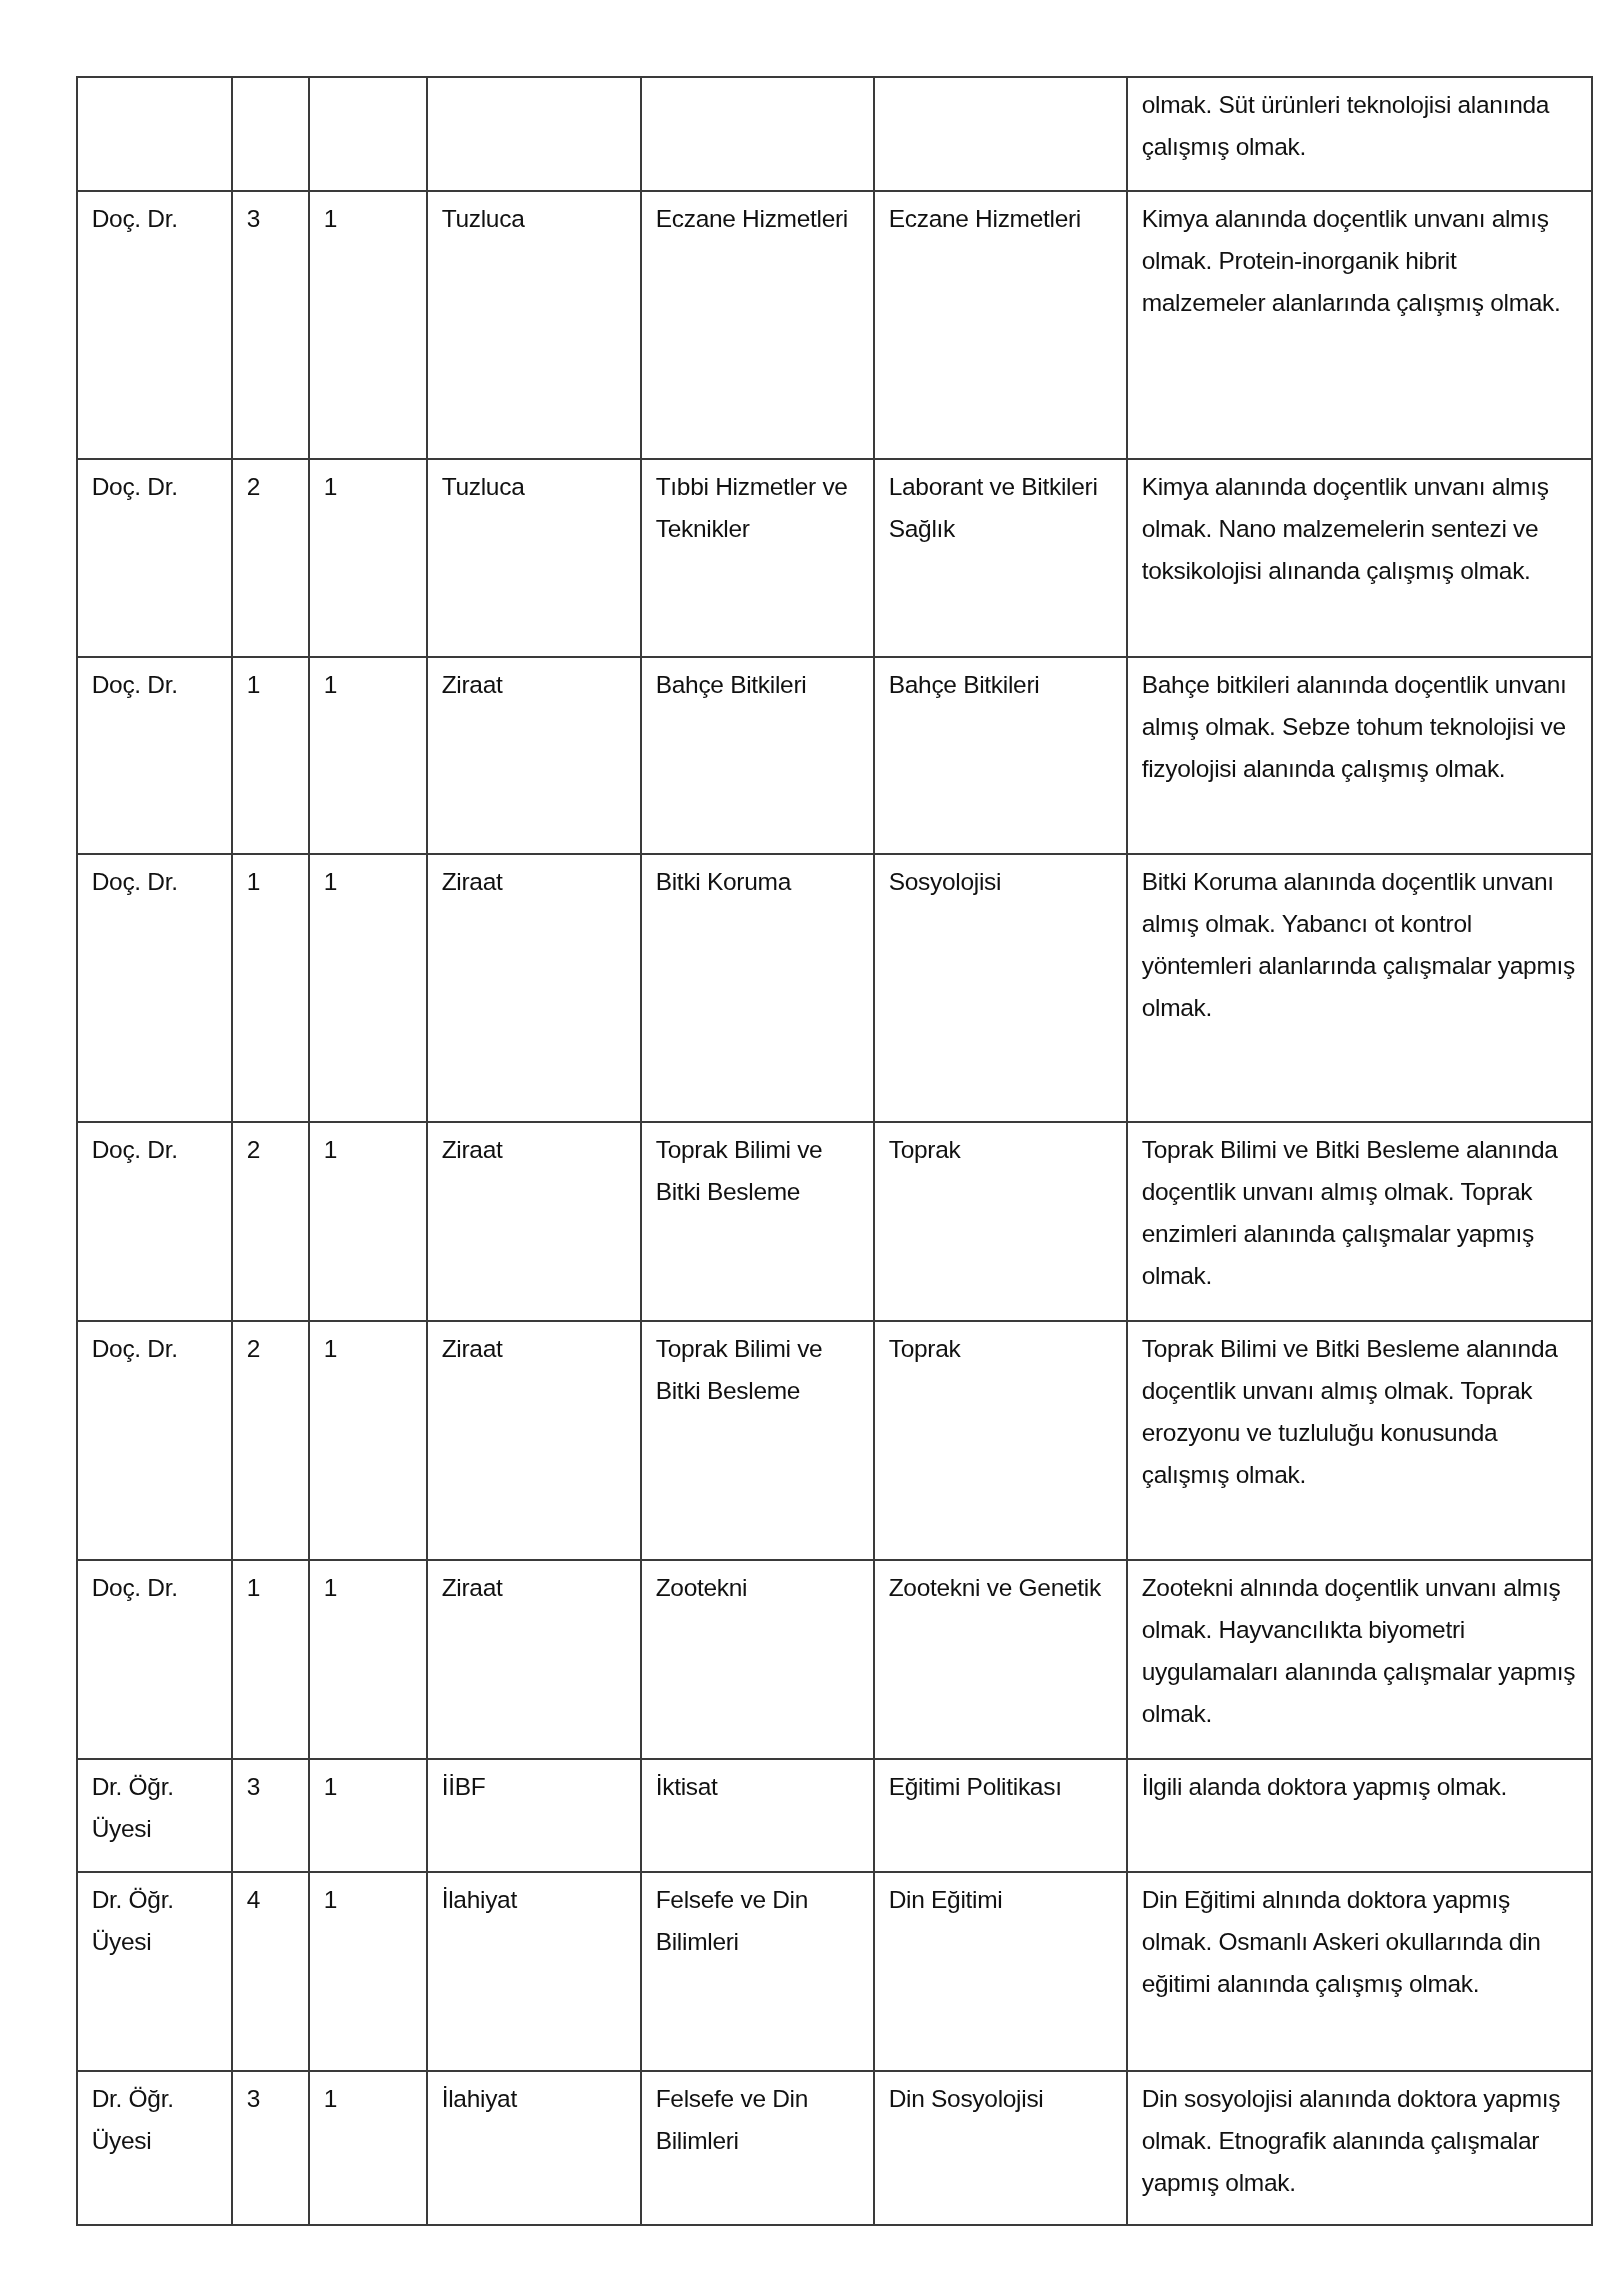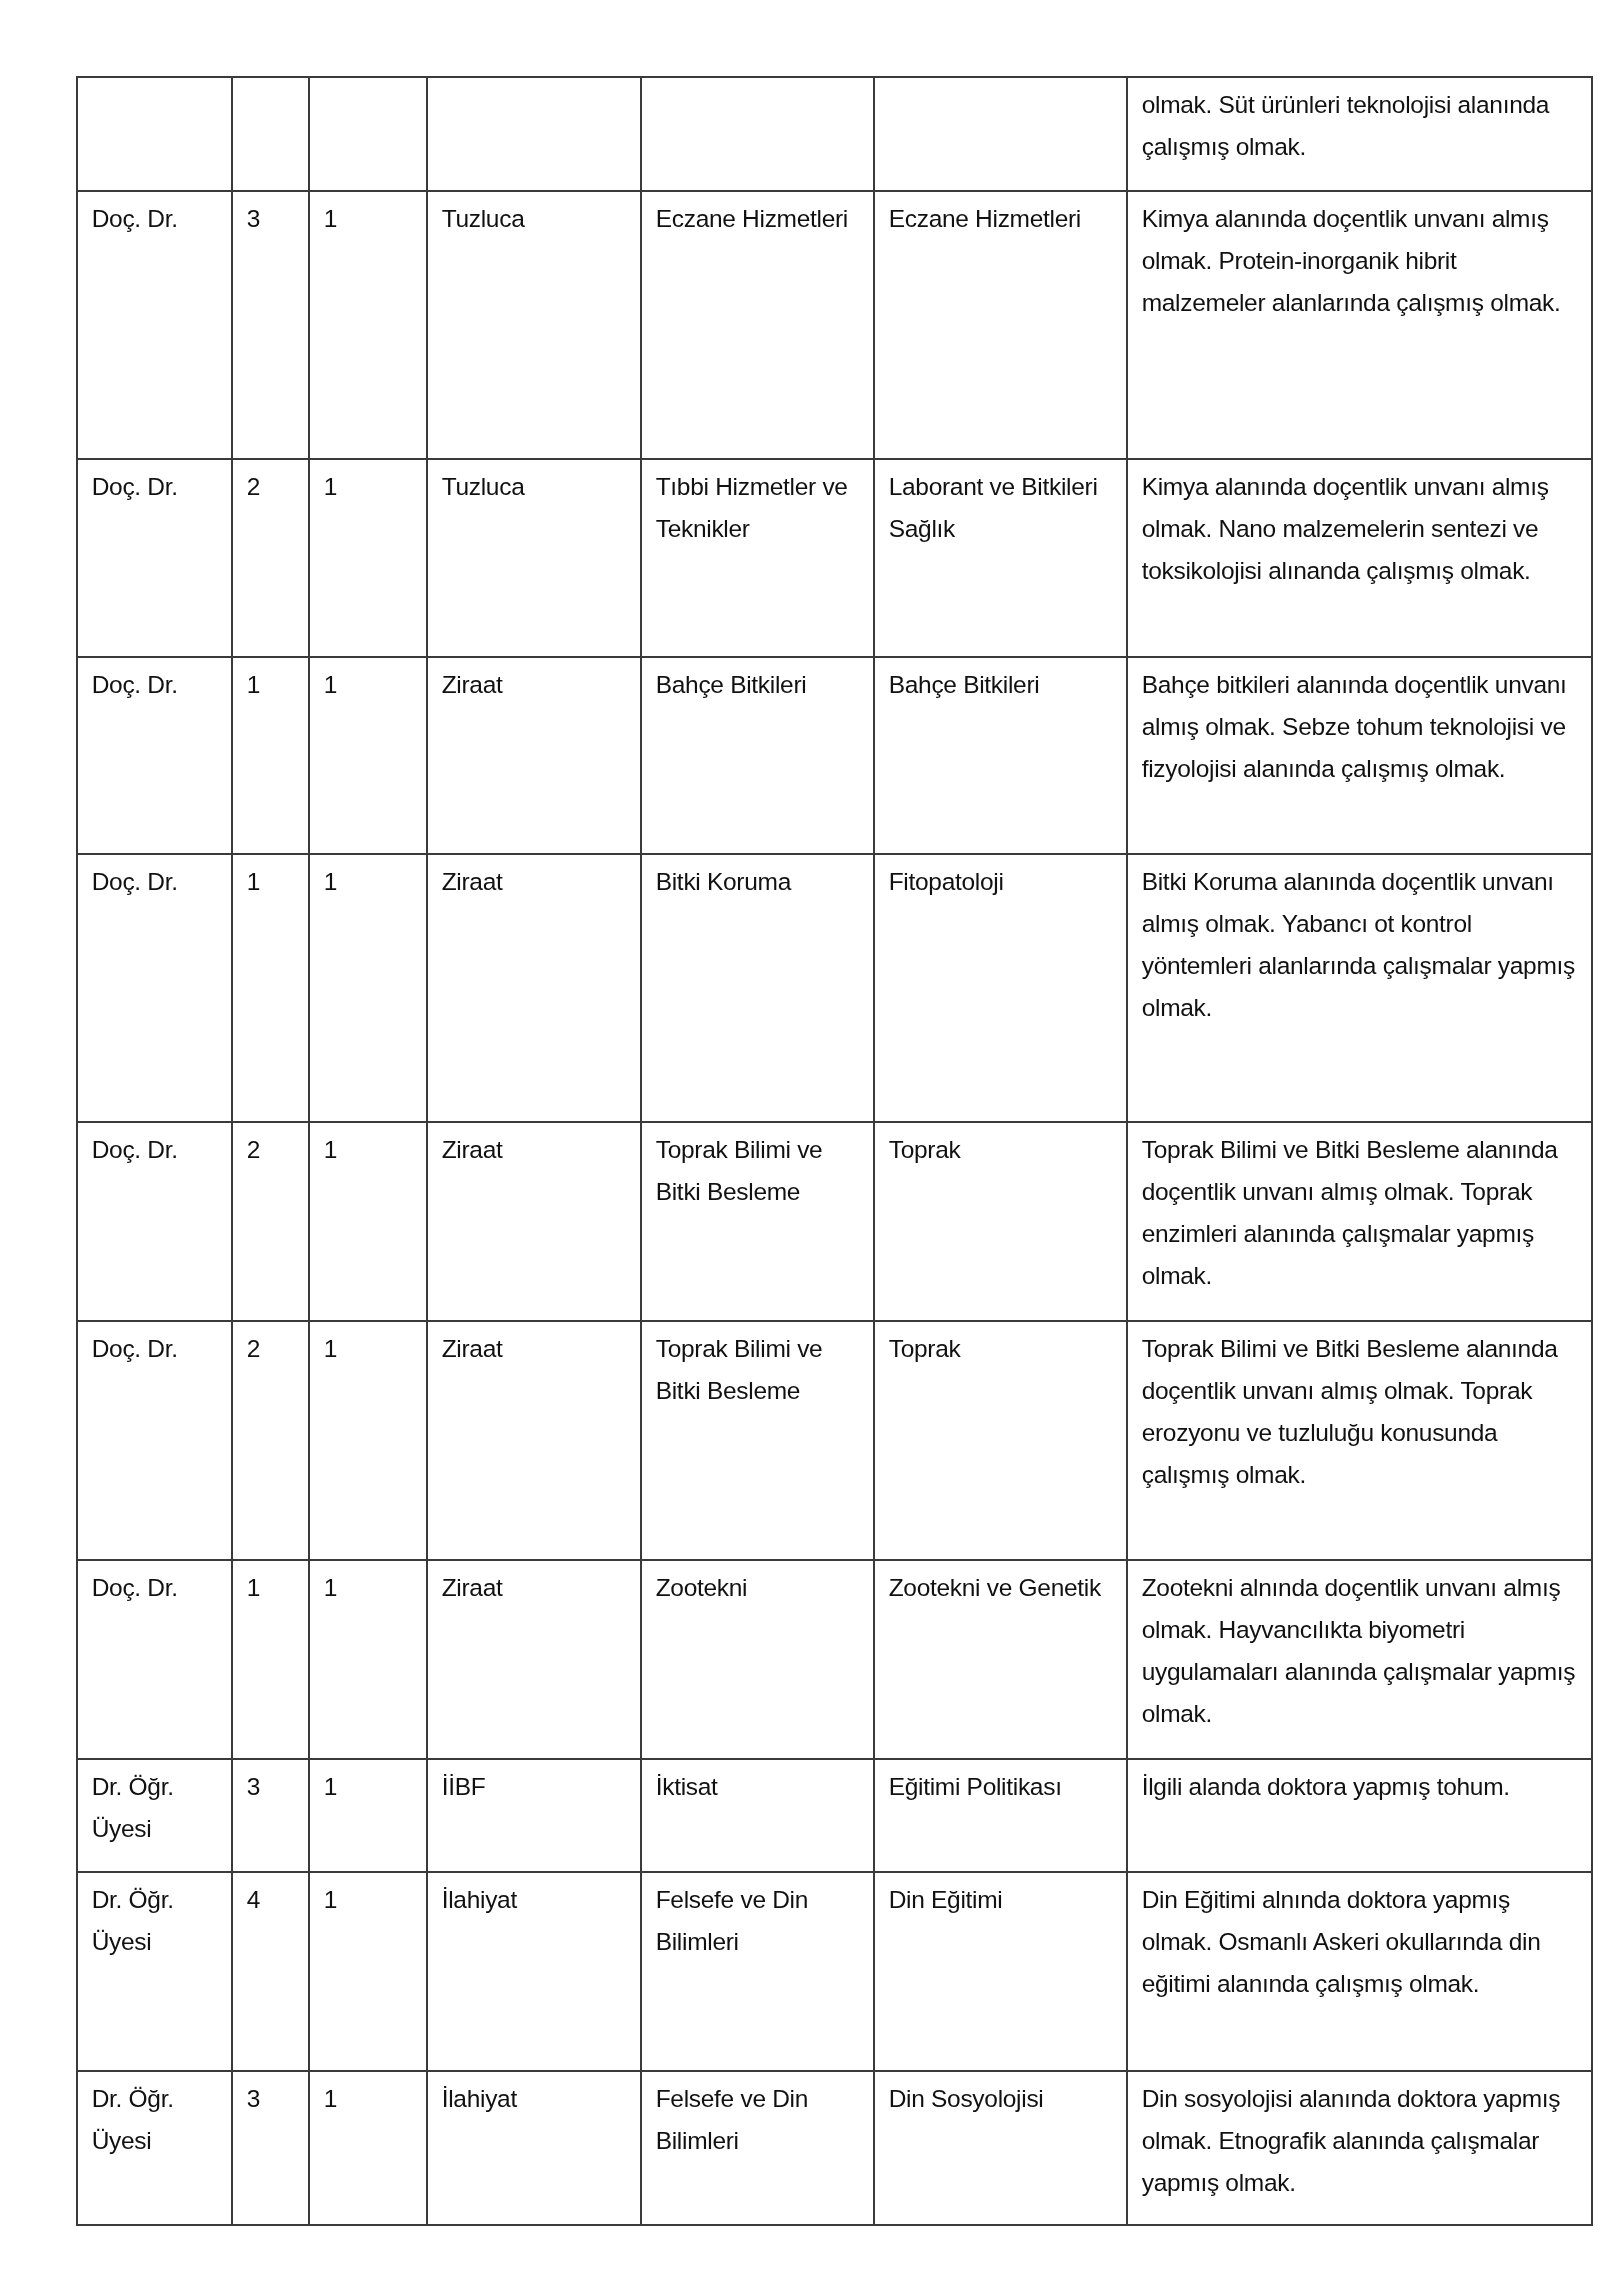--- a/index.html
+++ b/index.html
@@ -61,21 +61,21 @@
         <td>Bahçe Bitkileri</td>
         <td>Bahçe Bitkileri</td>
         <td>Bahçe bitkileri alanında doçentlik unvanı almış olmak. Sebze tohum teknolojisi ve fizyolojisi alanında çalışmış olmak.</td>
       </tr>
       <tr style="height: 268px;">
         <td>Doç. Dr.</td>
         <td>1</td>
         <td>1</td>
         <td>Ziraat</td>
         <td>Bitki Koruma</td>
-        <td>Fitopatoloji</td>
+        <td>Sosyolojisi</td>
         <td>Bitki Koruma alanında doçentlik unvanı almış olmak. Yabancı ot kontrol yöntemleri alanlarında çalışmalar yapmış olmak.</td>
       </tr>
       <tr style="height: 199px;">
         <td>Doç. Dr.</td>
         <td>2</td>
         <td>1</td>
         <td>Ziraat</td>
         <td>Toprak Bilimi ve Bitki Besleme</td>
         <td>Toprak</td>
         <td>Toprak Bilimi ve Bitki Besleme alanında doçentlik unvanı almış olmak. Toprak enzimleri alanında çalışmalar yapmış olmak.</td>
@@ -98,21 +98,21 @@
         <td>Zootekni ve Genetik</td>
         <td>Zootekni alnında doçentlik unvanı almış olmak. Hayvancılıkta biyometri uygulamaları alanında çalışmalar yapmış olmak.</td>
       </tr>
       <tr style="height: 113px;">
         <td>Dr. Öğr. Üyesi</td>
         <td>3</td>
         <td>1</td>
         <td>İİBF</td>
         <td>İktisat</td>
         <td>Eğitimi Politikası</td>
-        <td>İlgili alanda doktora yapmış tohum.</td>
+        <td>İlgili alanda doktora yapmış olmak.</td>
       </tr>
       <tr style="height: 199px;">
         <td>Dr. Öğr. Üyesi</td>
         <td>4</td>
         <td>1</td>
         <td>İlahiyat</td>
         <td>Felsefe ve Din Bilimleri</td>
         <td>Din Eğitimi</td>
         <td>Din Eğitimi alnında doktora yapmış olmak. Osmanlı Askeri okullarında din eğitimi alanında çalışmış olmak.</td>
       </tr>

